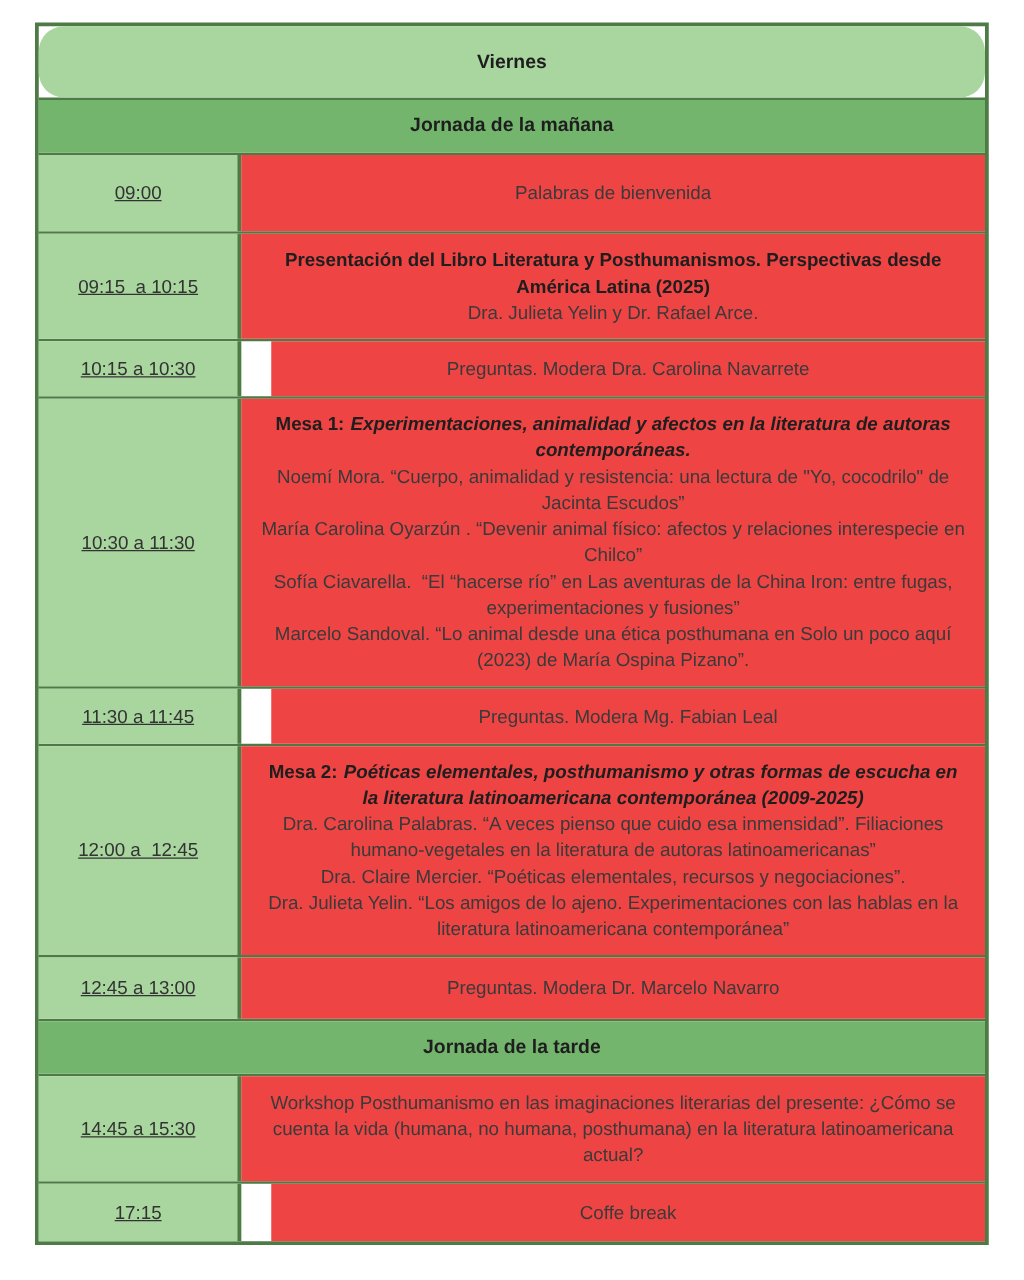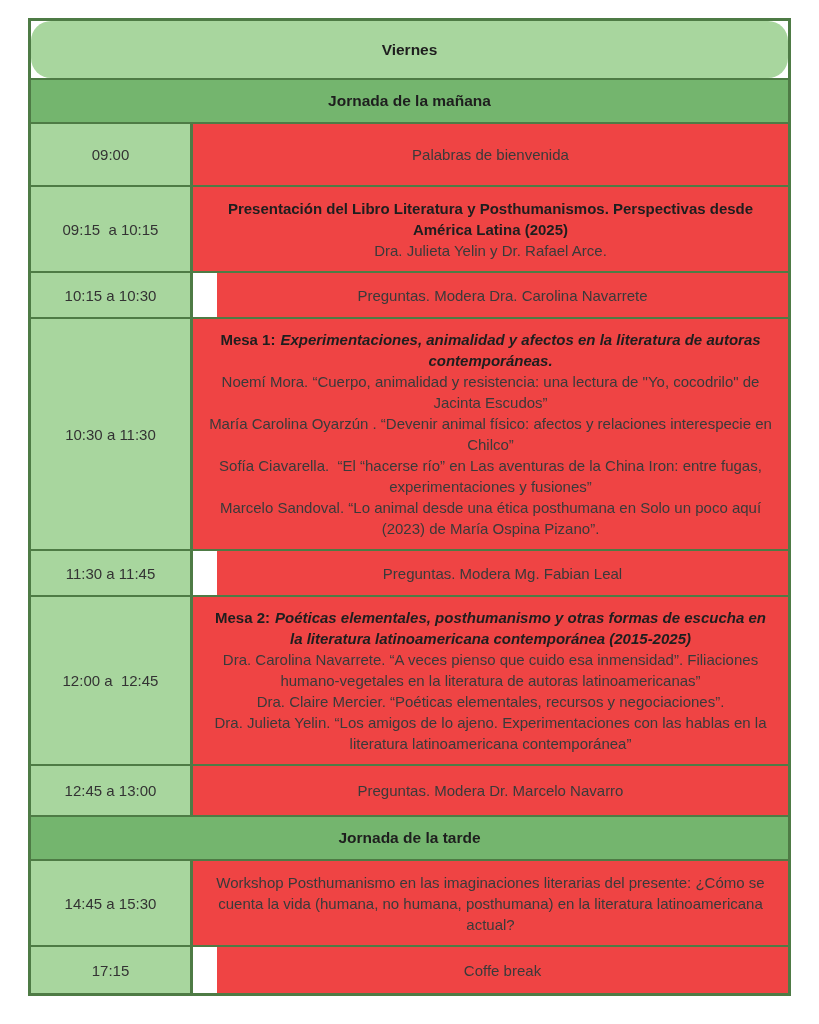--- a/index.html
+++ b/index.html
@@ -55,20 +55,21 @@
   }
   .time {
     width: 162px;
     flex: 0 0 162px;
     background: #a8d69e;
     border-right: 3px solid #4e7b45;
     font-size: 15px;
     color: #333333;
     white-space: pre-wrap;
     align-items: center;
+    text-decoration: underline;
   }
   .content {
     flex: 1 1 auto;
     background: #ef4444;
     padding: 10px 16px;
     font-size: 15px;
     color: #3a3a3a;
     line-height: 1.4;
   }
   .line { white-space: pre-wrap; }
@@ -148,22 +149,22 @@
     <div class="cell content">
       <div class="line">Preguntas. Modera Mg. Fabian Leal</div>
     </div>
   </div>
 
   <div class="row h154">
     <div class="cell time">
       <span>12:00 a  12:45</span>
     </div>
     <div class="cell content">
-      <div class="line"><span class="bold mesa-label">Mesa 2:</span><span class="bold italic">Poéticas elementales, posthumanismo y otras formas de escucha en la literatura latinoamericana contemporánea (2015-2025)</span></div>
-      <div class="line">Dra. Carolina Navarrete. “A veces pienso que cuido esa inmensidad”. Filiaciones humano-vegetales en la literatura de autoras latinoamericanas”</div>
+      <div class="line"><span class="bold mesa-label">Mesa 2:</span><span class="bold italic">Poéticas elementales, posthumanismo y otras formas de escucha en la literatura latinoamericana contemporánea (2009-2025)</span></div>
+      <div class="line">Dra. Carolina Palabras. “A veces pienso que cuido esa inmensidad”. Filiaciones humano-vegetales en la literatura de autoras latinoamericanas”</div>
       <div class="line">Dra. Claire Mercier. “Poéticas elementales, recursos y negociaciones”.</div>
       <div class="line">Dra. Julieta Yelin. “Los amigos de lo ajeno. Experimentaciones con las hablas en la literatura latinoamericana contemporánea”</div>
     </div>
   </div>
 
   <div class="row h53">
     <div class="cell time">
       <span>12:45 a 13:00</span>
     </div>
     <div class="cell content">

